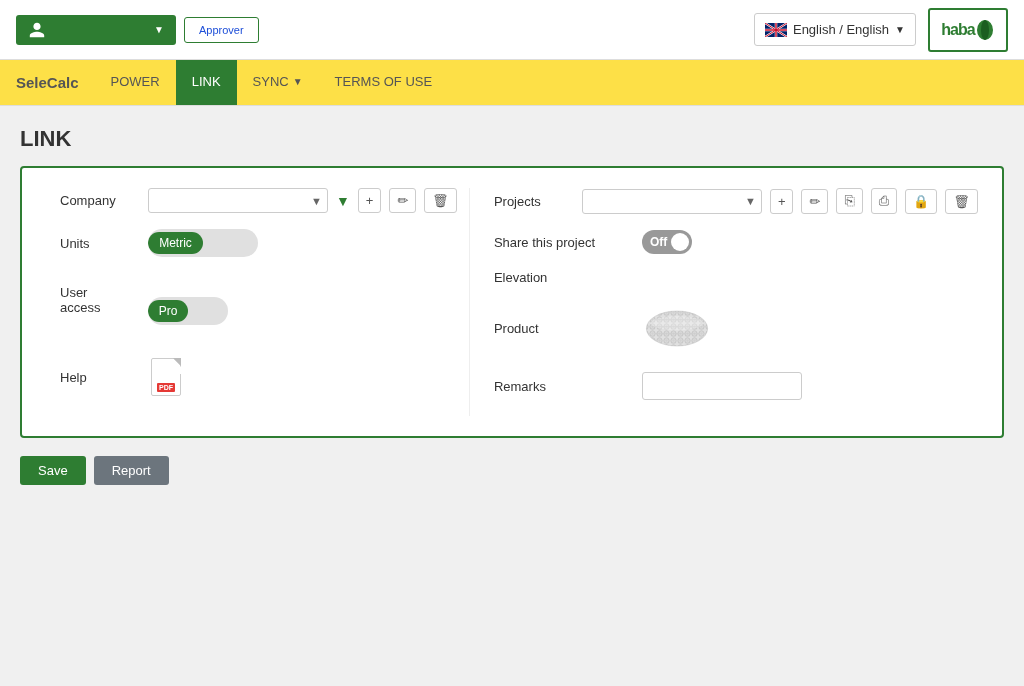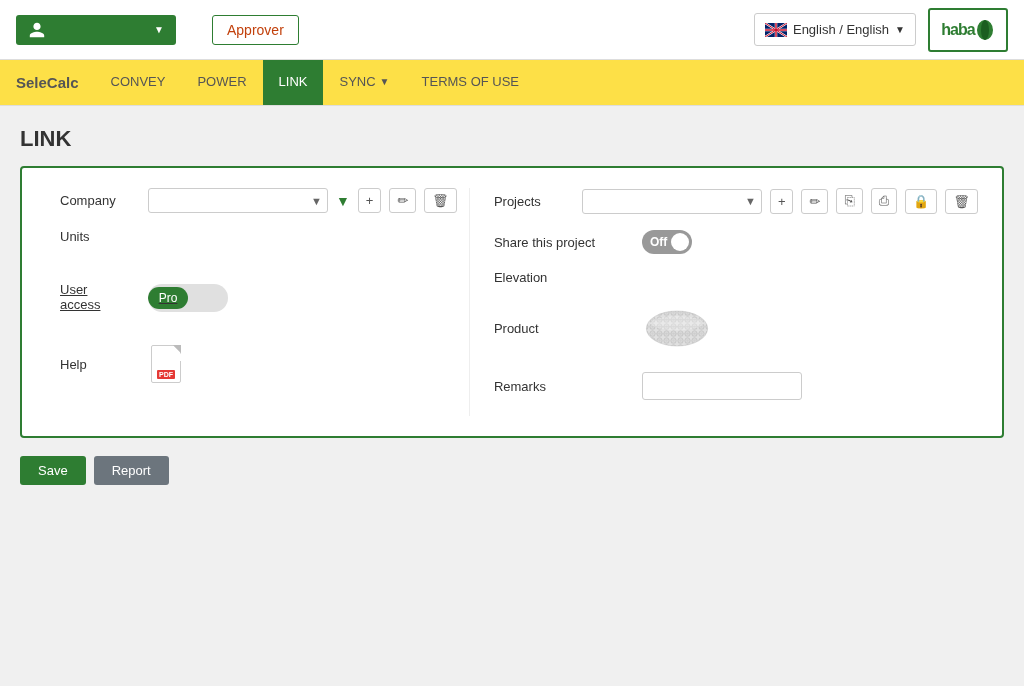--- a/index.html
+++ b/index.html
@@ -33,27 +33,26 @@
       min-width: 160px;
       justify-content: space-between;
     }
     .user-dropdown .user-icon {
       width: 18px;
       height: 18px;
       fill: white;
     }
     .approver-btn {
       background: #fff;
-      color: #c2410c;
+      color: #1d4ed8;
       border: 1px solid #2e7d32;
       padding: 6px 14px;
       cursor: pointer;
       border-radius: 3px;
-      font-size: 14px;
-      margin-left: 28px;
+      font-size: 11px;
     }
     .header-right {
       display: flex;
       align-items: center;
       gap: 12px;
     }
     .lang-selector {
       display: flex;
       align-items: center;
       gap: 6px;
@@ -374,21 +373,20 @@
       <svg width="20" height="24" viewBox="0 0 20 24">
         <ellipse cx="10" cy="12" rx="8" ry="10" fill="#2e7d32"></ellipse>
         <ellipse cx="10" cy="12" rx="4" ry="10" fill="#1b5e20"></ellipse>
       </svg>
     </div>
   </div>
 </div>
 
 <div class="navbar">
   <div class="nav-brand">SeleCalc</div>
-  <a class="nav-item">CONVEY</a>
   <a class="nav-item">POWER</a>
   <a class="nav-item active">LINK</a>
   <a class="nav-item">SYNC <span class="caret">▼</span></a>
   <a class="nav-item">TERMS OF USE</a>
 </div>
 
 <div class="main-content">
   <div class="page-title">LINK</div>
 
   <div class="card">
@@ -405,23 +403,27 @@
             <span class="select-arrow">▼</span>
           </div>
           <span class="filter-icon">▼</span>
           <button class="icon-btn">+</button>
           <button class="icon-btn">✏</button>
           <button class="icon-btn">🗑</button>
         </div>
 
         <div class="form-row">
           <span class="form-label">Units</span>
-        </div>
-
-        <div class="form-row" style="align-items:flex-end; padding-top:2px;text-decoration:underline;">
+          <div class="toggle-group">
+            <div class="toggle-option active">Metric</div>
+            <div class="toggle-option"></div>
+          </div>
+        </div>
+
+        <div class="form-row" style="align-items:center; padding-top:2px;">
           <span class="form-label" style="white-space:pre-line;">User
 access</span>
           <div class="toggle-group" style="width:80px;margin-top:22px;">
             <div class="toggle-option active">Pro</div>
             <div class="toggle-option"></div>
           </div>
         </div>
 
         <div class="form-row" style="margin-top: 30px;">
           <span class="form-label">Help</span>

